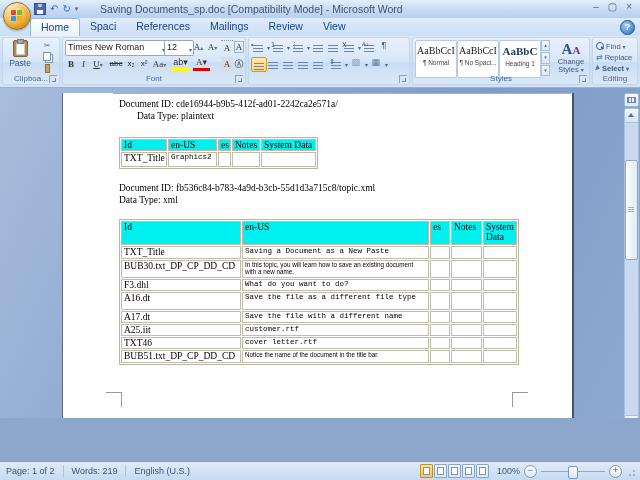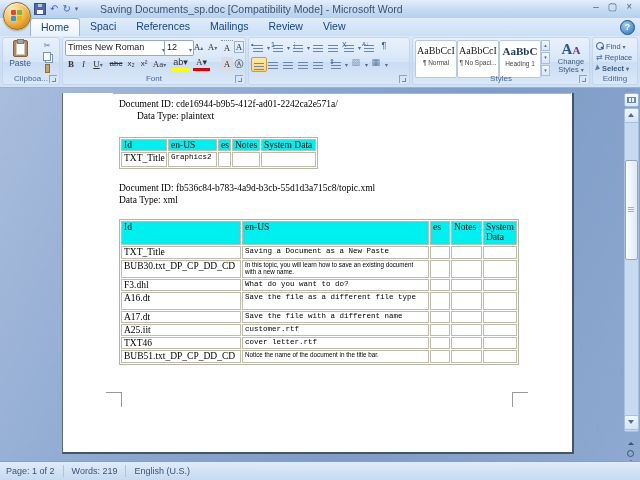--- a/index.html
+++ b/index.html
@@ -68,21 +68,21 @@
   .aa-ic .a2{font-size:11px;color:#7030a0;}
   .chgsty .t{font-size:7.5px;color:#3e5a7e;line-height:8px;}
   .g-edit{width:46px;}
   .erow{position:absolute;left:3px;height:10px;font-size:7.5px;color:#3e5a7e;white-space:nowrap;display:flex;align-items:center;gap:2px;}
   .mag-ic{display:inline-block;width:6px;height:6px;border:1.5px solid #3a5f93;border-radius:50%;position:relative;}
   .mag-ic:after{content:"";position:absolute;left:4px;top:4px;width:3px;height:1.5px;background:#3a5f93;transform:rotate(45deg);}
   .sel-ic{display:inline-block;width:0;height:0;border-left:4px solid #5a7aa0;border-top:3px solid transparent;border-bottom:3px solid transparent;transform:rotate(20deg);}
   .rep-ic{color:#4d6f9d;font-size:8px;}
   .eca{font-size:6px;color:#51698b;}
   
-  .docarea{position:absolute;left:0;top:88px;width:640px;height:373px;background:linear-gradient(115deg,#a9bddd 0%,#8aa6cf 38%,#7d9cc8 62%,#8fa9d0 100%);overflow:hidden;}
+  .docarea{position:absolute;left:0;top:88px;width:640px;height:330px;background:linear-gradient(115deg,#a9bddd 0%,#8aa6cf 38%,#7d9cc8 62%,#8fa9d0 100%);overflow:hidden;}
   .page{position:absolute;left:62px;top:5px;width:509px;height:359px;background:#fff;border-left:1px solid #5c6b7d;border-right:2px solid #44546a;border-bottom:2px solid #44546a;box-sizing:content-box;}
   .page-topline{position:absolute;left:50px;top:0;width:458px;height:1px;background:#b3b3b3;}
   .docline{position:absolute;font-family:"Liberation Serif",serif;font-size:9.5px;color:#000;white-space:nowrap;}
   table.doc{position:absolute;border-collapse:separate;border-spacing:1px;border:1px solid #b9b5a5;background:#fff;table-layout:fixed;}
   table.doc td,table.doc th{border:1px solid #c0bcac;padding:0 2px;vertical-align:top;overflow:hidden;}
   table.doc th{background:#00efef;font-family:"Liberation Serif",serif;font-size:9.5px;font-weight:normal;text-align:left;color:#000;}
   td.idcell{font-family:"Liberation Serif",serif;font-size:9.5px;color:#000;white-space:nowrap;}
   td.mono{font-family:"Liberation Mono","DejaVu Sans Mono",monospace;font-size:7.5px;color:#000;}
   td.tiny{font-family:"Liberation Sans",sans-serif;font-size:6.3px;color:#000;}
   .cropmark{position:absolute;width:15px;height:14px;}
@@ -410,15 +410,37 @@
   </div>
 
   <div class="statusbar">
     <div class="sb-left">
       <span>Page: 1 of 2</span>
       <span class="sep"></span>
       <span>Words: 219</span>
       <span class="sep"></span>
       <span>English (U.S.)</span>
     </div>
+    <div class="sb-right">
+      <div class="views">
+        <div class="vb active"></div>
+        <div class="vb"></div>
+        <div class="vb"></div>
+        <div class="vb"></div>
+        <div class="vb"></div>
+      </div>
+      <span class="zoomtext">100%</span>
+      <div class="zbtn">−</div>
+      <div class="ztrack">
+        <div class="line"></div>
+          <div class="notch"></div>
+        <div class="zthumb"></div>
+      </div>
+      <div class="zbtn">+</div>
+      <div class="grip">
+        <i style="right:1px;bottom:1px;"></i>
+          <i style="right:1px;bottom:5px;"></i>
+          <i style="right:5px;bottom:1px;"></i>
+      </div>
+    </div>
   </div>
 
 </div>
 
 </body></html>

